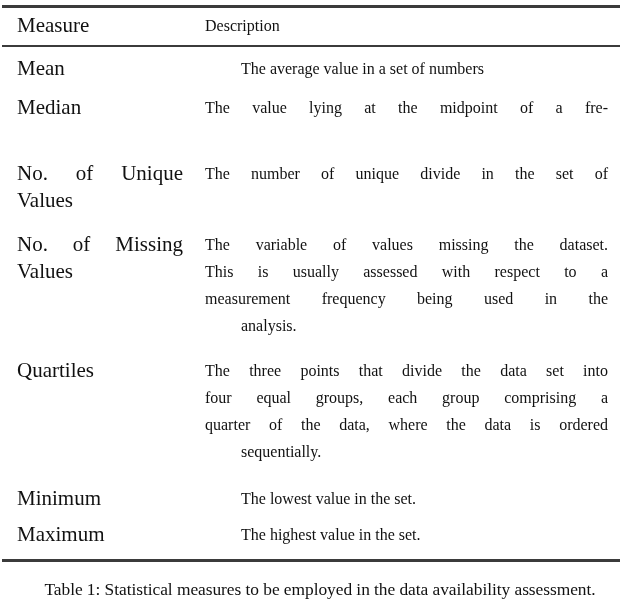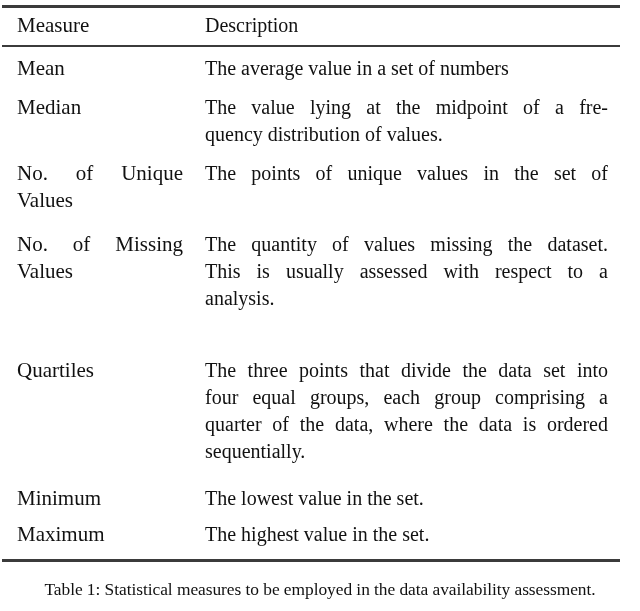--- a/index.html
+++ b/index.html
@@ -56,41 +56,42 @@
     text-align-last: left;
     text-justify: inter-word;
     white-space: normal;
     word-spacing: 0px;
   }
 
   .cell-desc {
     position: absolute;
     left: 205px;
     width: 403px;
-    font-size: 20px;
+    font-size: 16px;
     line-height: 27px;
     text-align: justify;
     text-align-last: left;
     text-justify: inter-word;
   }
 
   .header-row .cell-measure,
   .header-row .cell-desc {
     text-align: left;
     text-align-last: left;
   }
 
   .desc-line {
     display: block;
     text-align: justify;
     text-align-last: justify;
     white-space: nowrap;
   }
   .desc-line.last {
     text-align-last: left;
+    margin-left: 36px;
   }
 
   .measure-line {
     display: block;
     text-align: justify;
     text-align-last: justify;
     white-space: nowrap;
   }
   .measure-line.last {
     text-align-last: left;
@@ -132,42 +133,42 @@
         <span class="desc-line last">The average value in a set of numbers</span>
       </div>
     </div>
 
     <div class="row" style="top:94px;">
       <div class="cell-measure">
         <span class="measure-line last">Median</span>
       </div>
       <div class="cell-desc">
         <span class="desc-line">The value lying at the midpoint of a fre-</span>
-        <span class="desc-line last">quency distribution of values.</span>
       </div>
     </div>
 
     <div class="row" style="top:160px;">
       <div class="cell-measure">
         <span class="measure-line">No. of Unique</span>
         <span class="measure-line last">Values</span>
       </div>
       <div class="cell-desc">
-        <span class="desc-line">The points of unique values in the set of</span>
+        <span class="desc-line">The number of unique divide in the set of</span>
       </div>
     </div>
 
     <div class="row" style="top:231px;">
       <div class="cell-measure">
         <span class="measure-line">No. of Missing</span>
         <span class="measure-line last">Values</span>
       </div>
       <div class="cell-desc">
-        <span class="desc-line">The quantity of values missing the dataset.</span>
+        <span class="desc-line">The variable of values missing the dataset.</span>
         <span class="desc-line">This is usually assessed with respect to a</span>
+        <span class="desc-line">measurement frequency being used in the</span>
         <span class="desc-line last">analysis.</span>
       </div>
     </div>
 
     <div class="row" style="top:357px;">
       <div class="cell-measure">
         <span class="measure-line last">Quartiles</span>
       </div>
       <div class="cell-desc">
         <span class="desc-line">The three points that divide the data set into</span>

